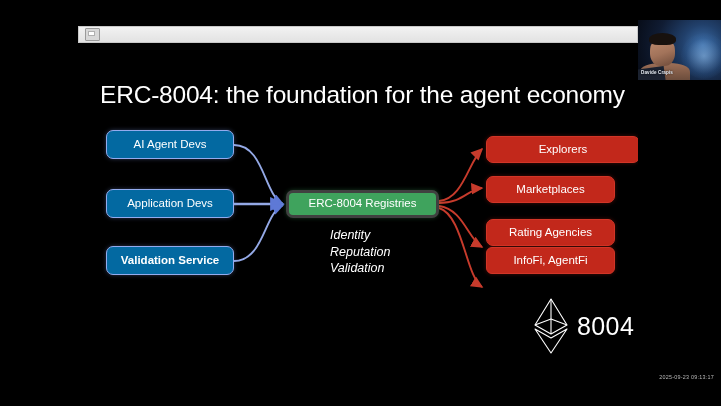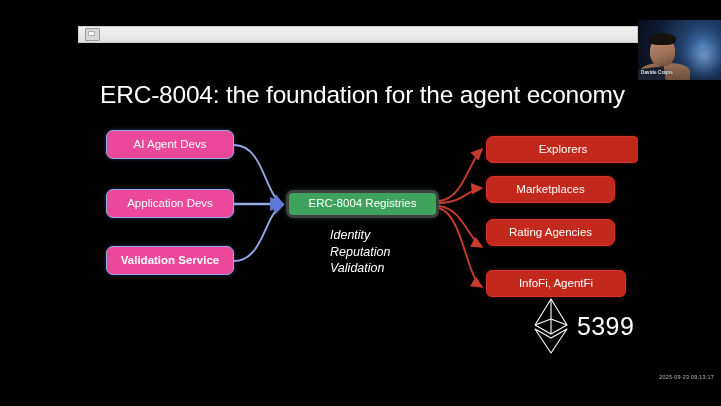--- a/index.html
+++ b/index.html
@@ -90,21 +90,21 @@
     display: flex;
     align-items: center;
     justify-content: center;
     color: #ffffff;
     font-size: 11.5px;
     text-align: center;
     white-space: nowrap;
     line-height: 1;
   }
   .node.blue {
-    background: #ec4899;
+    background: #0369a1;
     border: 1px solid #93abee;
     box-shadow: 0 0 4px rgba(126,154,232,0.35);
   }
   .node.green {
     background: #3fa35d;
     border: 3px solid #404040;
     box-shadow: 0 0 4px rgba(63,163,93,0.35);
   }
   .node.red {
     background: #c2281b;
@@ -291,34 +291,34 @@
 
     <div class="node red" style="left:408px; top:93px; width:154px; height:27px;">
       <span>Explorers</span>
     </div>
     <div class="node red" style="left:408px; top:133px; width:129px; height:27px;">
       <span>Marketplaces</span>
     </div>
     <div class="node red" style="left:408px; top:176px; width:129px; height:27px;">
       <span>Rating Agencies</span>
     </div>
-    <div class="node red" style="left:408px; top:227px; width:140px; height:27px;border-radius:6px;">
+    <div class="node red" style="left:408px; top:204px; width:129px; height:27px;border-radius:6px;">
       <span>InfoFi, AgentFi</span>
     </div>
 
     <div class="eth-block">
       <svg width="36" height="56" viewBox="0 0 36 56">
         <g fill="none" stroke="#ffffff" stroke-width="1.1" stroke-linejoin="round">
           <path d="M18,1 L34,27 L18,36 L2,27 Z"></path>
           <path d="M2,27 L18,21 L34,27"></path>
           <path d="M18,1 L18,36"></path>
           <path d="M2,31 L18,55 L34,31 L18,40 Z"></path>
         </g>
       </svg>
-      <span class="eth-num">5399</span>
+      <span class="eth-num">8004</span>
     </div>
 
   </div>
 
   <div class="webcam">
     <div class="wc-bg"></div>
     <div class="wc-glow"></div>
     <div class="wc-body"></div>
     <div class="wc-head"></div>
     <div class="wc-hair"></div>

